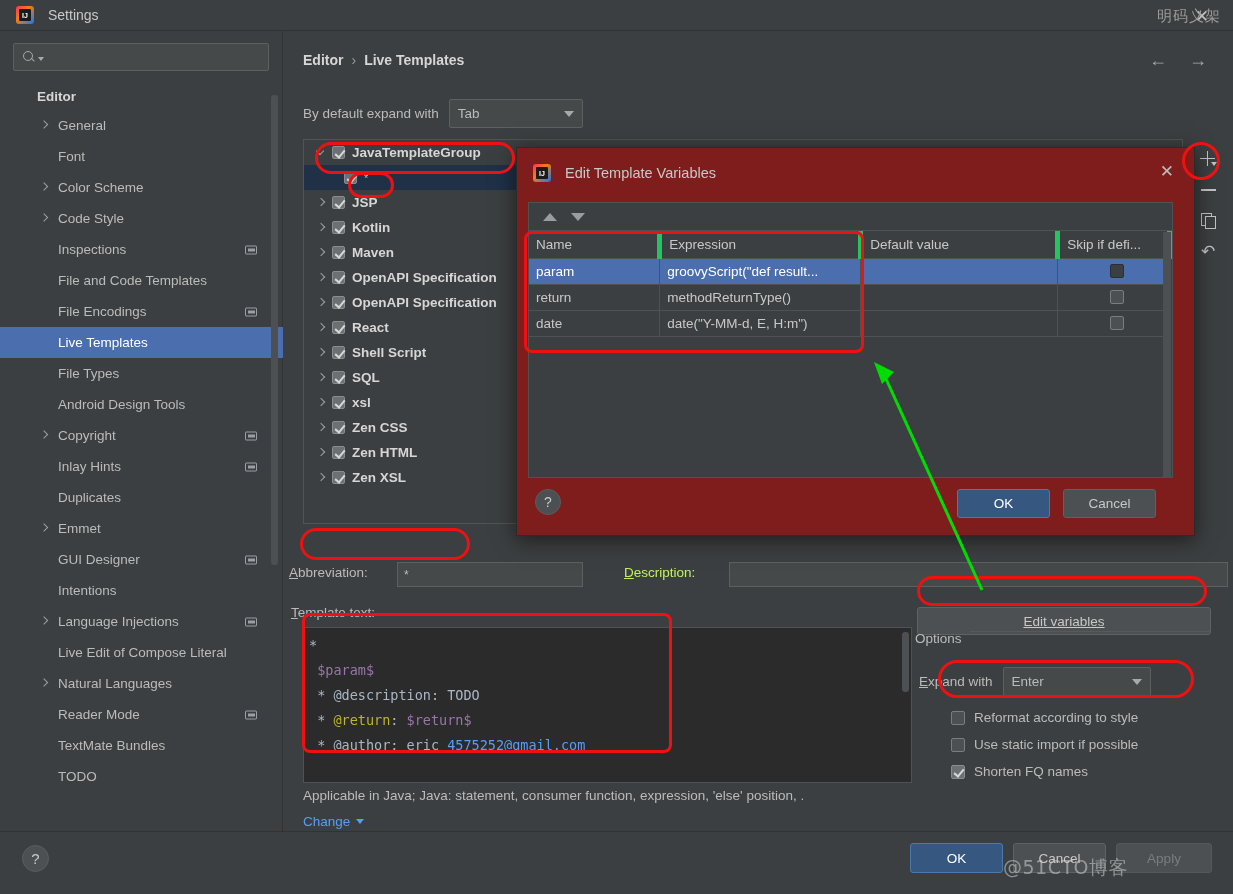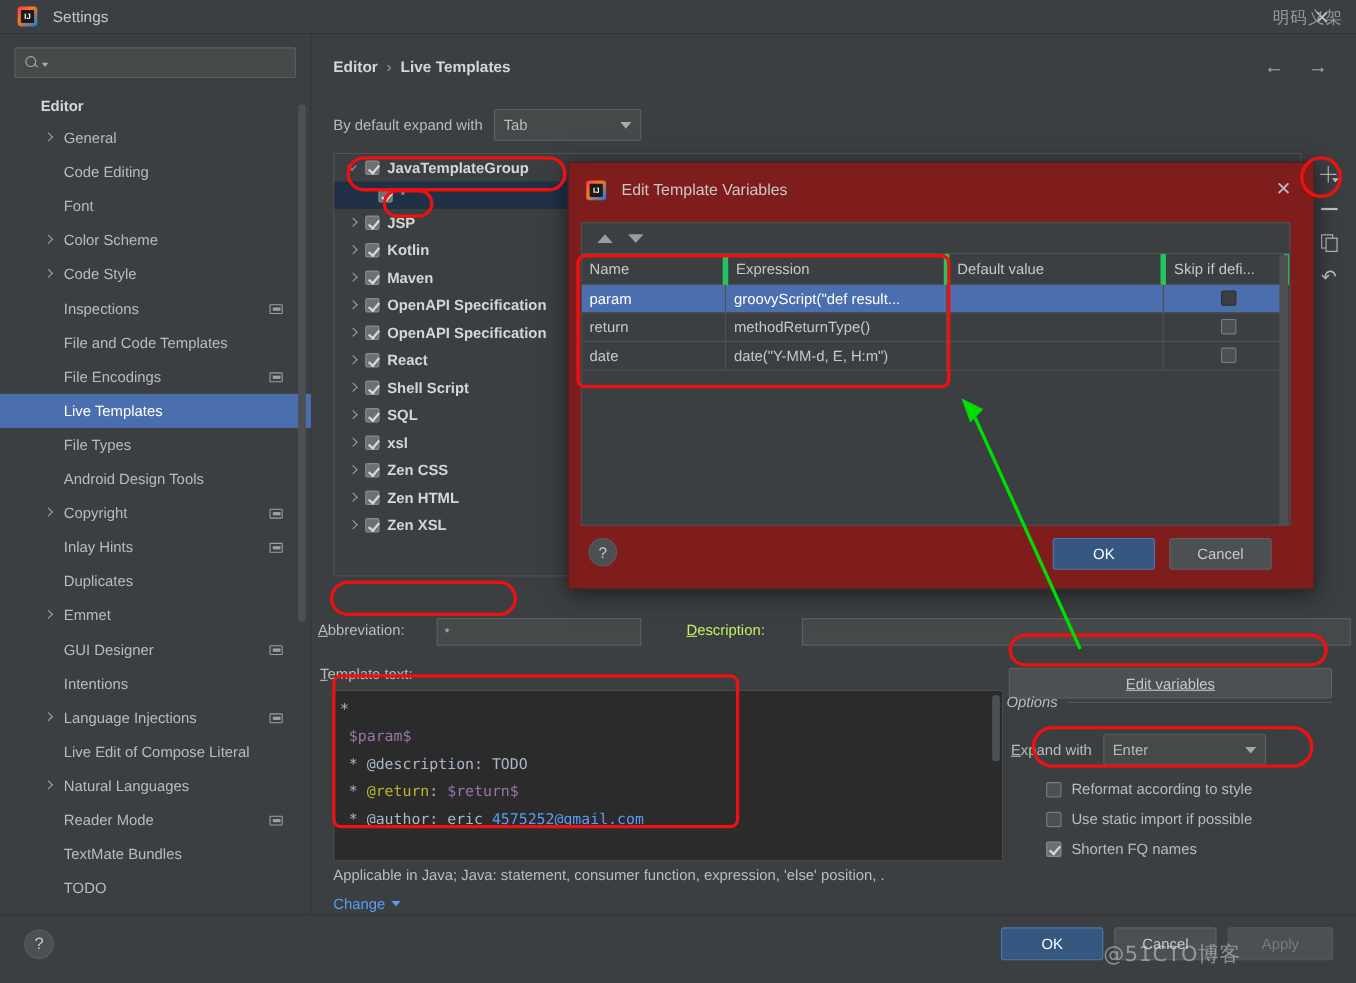--- a/index.html
+++ b/index.html
@@ -231,21 +231,21 @@
   
   .edit-vars-btn {
     position: absolute; left: 634px; top: 576px; width: 294px; height: 28px;
     background: #4c5052; border: 1px solid #5e6264; border-radius: 3px;
     display: flex; align-items: center; justify-content: center;
     font-size: 13.5px; color: #c8c8c8;
   }
   .edit-vars-btn span { text-decoration: underline; }
   .options-legend {
     position: absolute; left: 632px; top: 600px; width: 296px; display: flex;
-    align-items: center; gap: 8px; font-size: 13.5px; color: #bbbbbb; font-style: italic;
+    align-items: flex-start; gap: 8px; font-size: 13.5px; color: #bbbbbb;
   }
   .options-legend .rule { flex: 1; height: 1px; background: #565a5c; }
   .opt-expand {
     position: absolute; left: 636px; top: 636px; display: flex; align-items: center; gap: 10px;
   }
   .opt-cb-row {
     position: absolute; left: 668px; display: flex; align-items: center; gap: 9px;
     font-size: 13.5px; color: #bbbbbb;
   }
   .ocb {
@@ -364,23 +364,20 @@
         <div class="search-caret"></div>
         <input class="search-input" type="text" placeholder="" style="">
       </div>
     </div>
     <div class="tree-scroll">
       <div class="tree-head">Editor</div>
       <div id="sidebar-items">
           <div class="tnode has-arrow">
             <span class="arrow"></span>
             <span>General</span>
-          </div>
-          <div class="tnode no-arrow">
-            <span>Code Editing</span>
           </div>
           <div class="tnode no-arrow">
             <span>Font</span>
           </div>
           <div class="tnode has-arrow">
             <span class="arrow"></span>
             <span>Color Scheme</span>
           </div>
           <div class="tnode has-arrow">
             <span class="arrow"></span>

